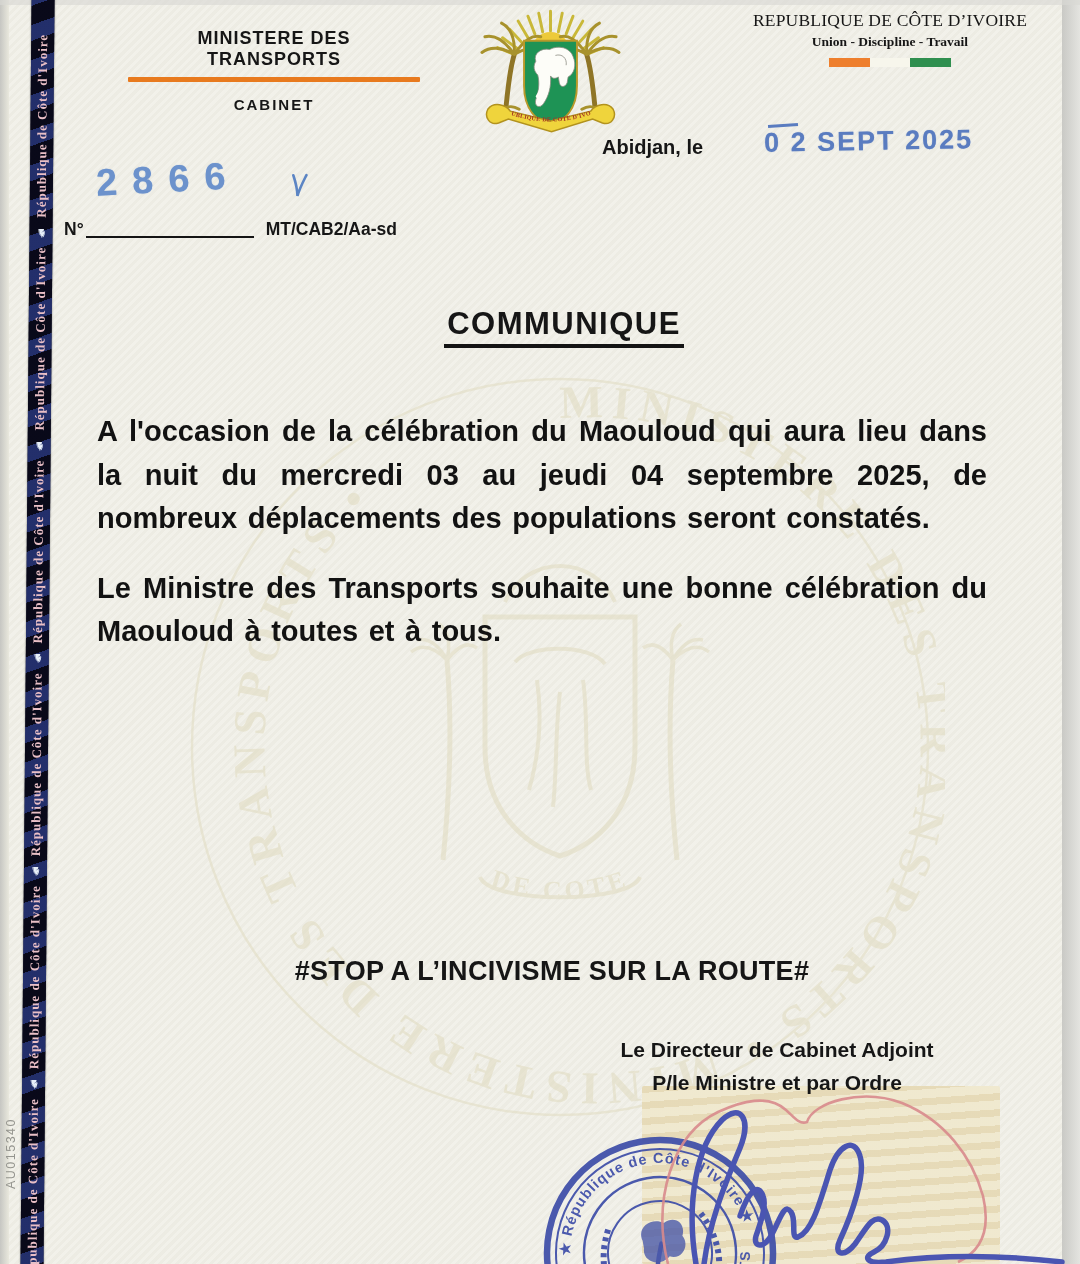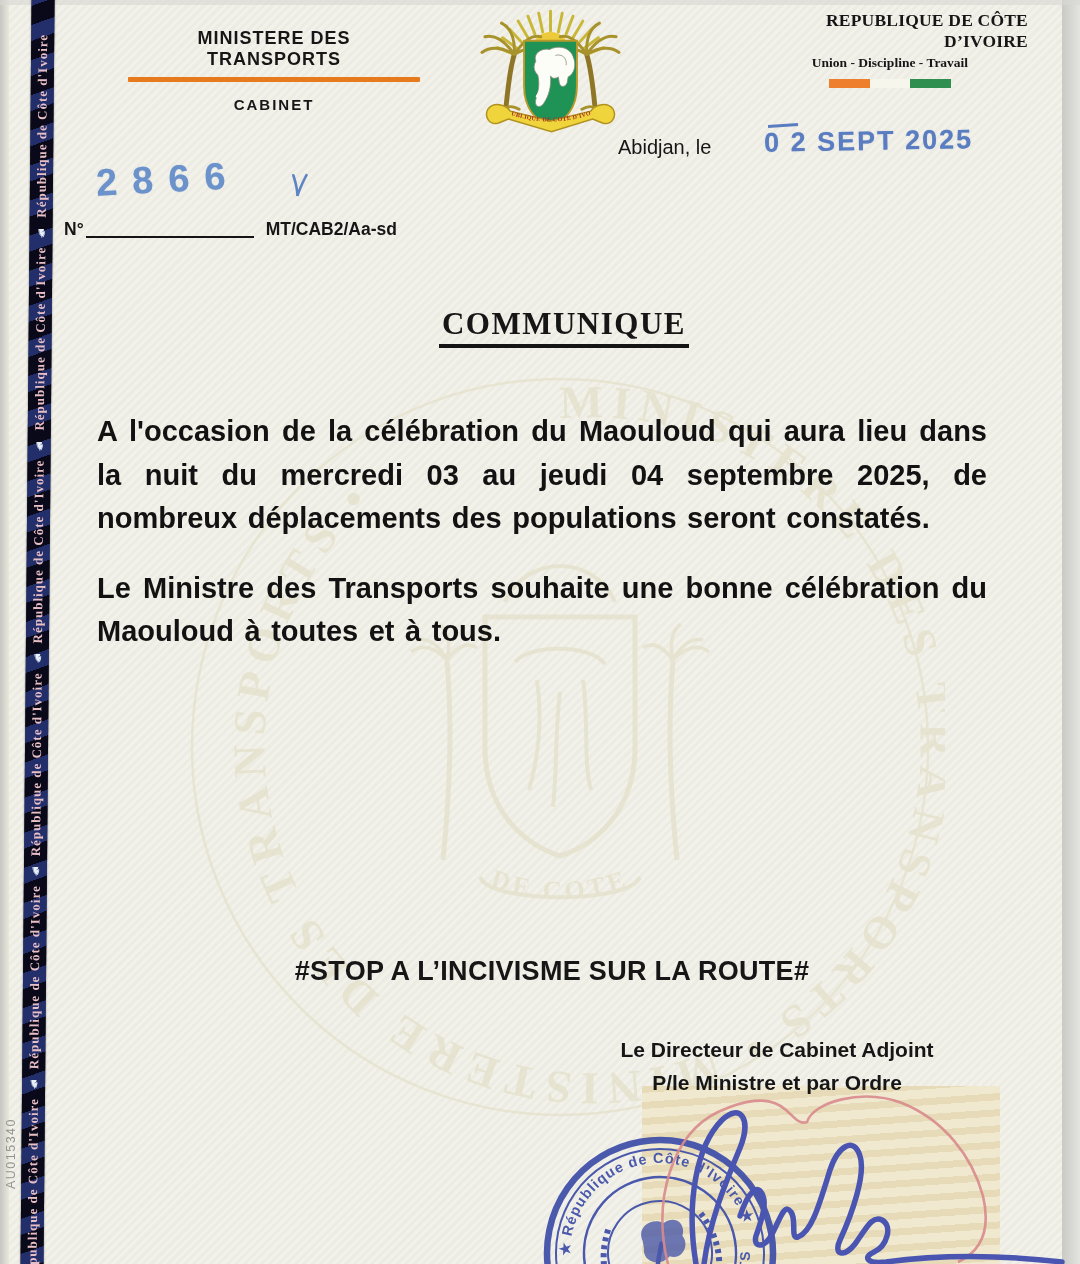--- a/index.html
+++ b/index.html
@@ -23,39 +23,39 @@
   .band-sep{font-family:"DejaVu Sans",sans-serif;font-size:12px;color:#E8F0FA;padding:7px 0;display:inline-block;}
   .serial{left:4px;top:1118px;writing-mode:vertical-rl;transform:rotate(180deg);
         color:#94948E;font-size:12.5px;letter-spacing:1.5px;}
   
   .hdr-left{left:128px;top:28px;width:292px;text-align:center;}
   .ministry{font-weight:bold;font-size:18px;letter-spacing:1px;}
   .orange-bar{margin:7px 0 14px 0;height:5px;background:#E87A1E;border-radius:1px;}
   .cabinet{font-weight:bold;font-size:15px;letter-spacing:2px;}
   .hdr-right{left:752px;top:10px;width:276px;text-align:center;
         font-family:"Liberation Serif","DejaVu Serif",serif;}
-  .republic{font-weight:bold;font-size:17.5px;letter-spacing:.2px;text-align:right;}
+  .republic{font-weight:normal;font-size:17.5px;letter-spacing:.2px;}
   .motto{font-weight:bold;font-size:13.5px;margin-top:3px;}
   .flag{margin:8px auto 0 auto;width:122px;height:9px;display:flex;}
   .flag div{flex:1;}
   .flag .o{background:#EE7F2D;}
   .flag .w{background:#F7F6EC;}
   .flag .g{background:#2F8F4F;}
-  .abidjan{left:618px;top:136px;font-weight:normal;font-size:20px;}
+  .abidjan{left:602px;top:136px;font-weight:bold;font-size:20px;}
   .datestamp{left:764px;top:126px;color:#5A7CC0;font-weight:bold;font-size:27px;
         letter-spacing:2px;transform:rotate(-1deg);text-shadow:0 0 1px rgba(90,124,192,.55);}
   .ds-overline{left:768px;top:124px;width:30px;height:3px;background:#5A7CC0;transform:rotate(-4deg);}
   
   .handnum{left:96px;top:158px;color:#6C92CC;font-weight:bold;font-size:38px;
         letter-spacing:15px;transform:rotate(-3deg);text-shadow:0 0 1px rgba(108,146,204,.6);}
   .checkmark{left:288px;top:168px;}
   .nline{left:64px;top:216px;font-weight:bold;font-size:17.5px;display:flex;align-items:flex-end;}
   .nunderline{display:inline-block;width:168px;height:20px;border-bottom:2.5px solid #141414;margin:0 12px 2px 2px;}
   
-  .title{left:97px;top:306px;width:890px;text-align:center;padding-left:22px;font-family:Liberation Serif, serif;}
+  .title{left:97px;top:306px;width:890px;text-align:center;padding-left:22px;}
   .title span{font-weight:bold;font-size:31px;letter-spacing:1.5px;
         border-bottom:4px solid #141414;padding:0 3px 3px 3px;}
   
   .bodytext{left:97px;top:410px;width:890px;font-size:29px;line-height:1.5;
         text-align:justify;word-spacing:2.5px;color:#121212;font-weight:bold;}
   .bodytext p{margin:0 0 26px 0;}
   .hashtag{left:97px;top:956px;width:890px;text-align:center;padding-left:10px;
         font-weight:bold;font-size:27px;letter-spacing:.3px;}
   
   .sigblock{left:612px;top:1034px;width:330px;text-align:center;font-weight:bold;

